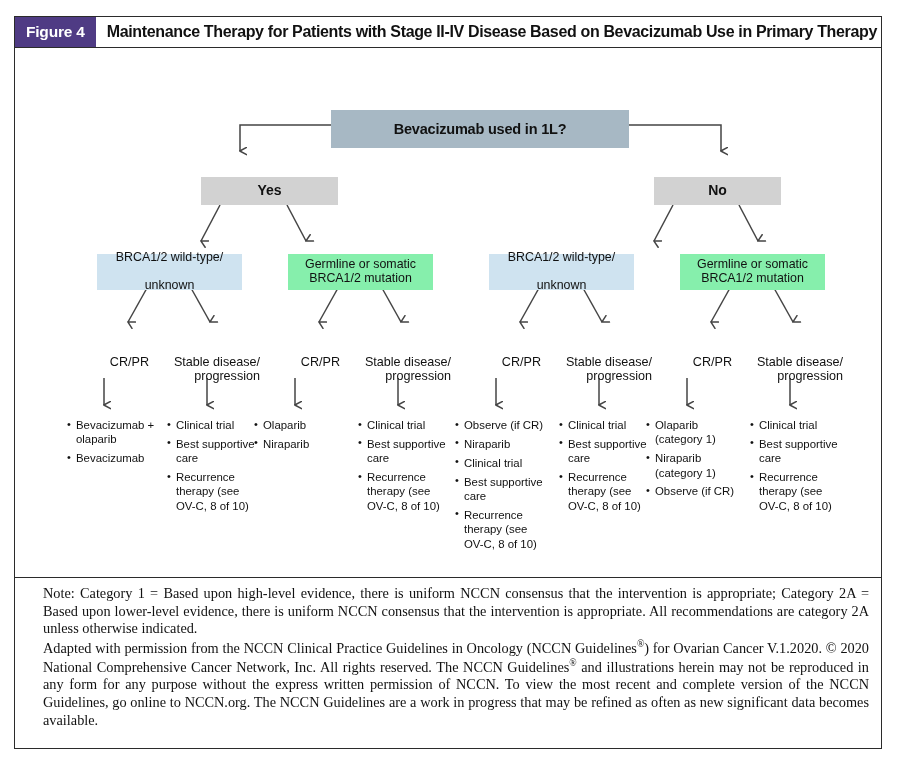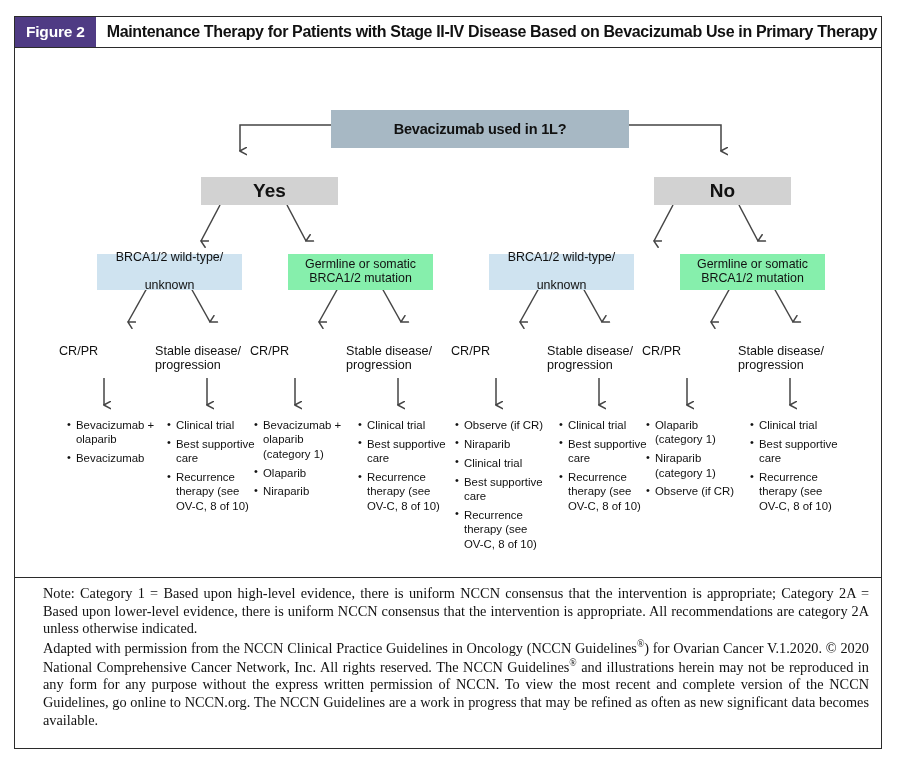--- a/index.html
+++ b/index.html
@@ -83,38 +83,39 @@
   }
   .node-decision {
     background: #a7b8c4;
     font-weight: bold;
     font-size: 14.5px;
     letter-spacing: -0.2px;
   }
   .node-answer {
     background: #d2d2d2;
     font-weight: bold;
-    font-size: 19px;
+    font-size: 14px;
   }
   .node-wild {
     background: #cfe3f0;
     font-size: 12.4px;
     gap: 14px;
   }
   .node-mut {
     background: #86efac;
     font-size: 12.4px;
   }
 
   .resp-label {
     position: absolute;
-    text-align: left;
+    text-align: right;
     font-size: 12.6px;
     color: #111;
     line-height: 1.14;
+    margin-top: 11px;
   }
 
   .bullet-col {
     position: absolute;
     font-size: 11.4px;
     color: #111;
     line-height: 1.26;
   }
   .bullet-col ul {
     list-style: none;
@@ -151,21 +152,21 @@
     font-size: 0.68em;
     vertical-align: super;
   }
 </style>
 </head>
 <body>
 
 <div class="figure-frame">
 
   <div class="title-bar">
-    <div class="fig-badge">Figure 2</div>
+    <div class="fig-badge">Figure 4</div>
     <div class="title-text">Maintenance Therapy for Patients with Stage II-IV Disease Based on Bevacizumab Use in Primary Therapy</div>
   </div>
 
   <div class="chart-area">
 
     <svg class="chart-svg" width="865" height="529">
       <defs>
         <marker id="ah" markerWidth="9" markerHeight="9" refX="4.2" refY="7.4" orient="auto" markerUnits="userSpaceOnUse">
           <path d="M0.6,0.8 L4.2,7.6 L7.8,0.8" fill="none" stroke="#444444" stroke-width="1.5" stroke-linecap="round" stroke-linejoin="round"></path>
         </marker>
@@ -200,21 +201,21 @@
         <path d="M481,330 L481,357" marker-end="url(#ah)"></path>
         <path d="M584,330 L584,357" marker-end="url(#ah)"></path>
         <path d="M672,330 L672,357" marker-end="url(#ah)"></path>
         <path d="M775,330 L775,357" marker-end="url(#ah)"></path>
       </g>
     </svg>
 
     <div class="node node-decision" style="left:316px; top:62px; width:298px; height:38px;">Bevacizumab used in 1L?</div>
 
     <div class="node node-answer" style="left:186px; top:129px; width:137px; height:28px;">Yes</div>
-    <div class="node node-answer" style="left:639px; top:129px; width:137px; height:28px;">No</div>
+    <div class="node node-answer" style="left:639px; top:129px; width:127px; height:28px;">No</div>
 
     <div class="node node-wild" style="left:82px; top:206px; width:145px; height:36px; flex-direction:column;">
       <span>BRCA1/2 wild-type/</span>
       <span>unknown</span>
     </div>
     <div class="node node-mut" style="left:273px; top:206px; width:145px; height:36px; flex-direction:column;">
       <span>Germline or somatic</span>
       <span>BRCA1/2 mutation</span>
     </div>
     <div class="node node-wild" style="left:474px; top:206px; width:145px; height:36px; flex-direction:column;">
@@ -267,21 +268,20 @@
     </div>
     <div class="bullet-col" style="left:152px; top:370px; width:92px;">
       <ul>
           <li>Clinical trial</li>
           <li>Best supportive care</li>
           <li>Recurrence therapy (see OV-C, 8 of 10)</li>
         </ul>
     </div>
     <div class="bullet-col" style="left:239px; top:370px; width:92px;">
       <ul>
-          <li>Bevacizumab + olaparib (category 1)</li>
           <li>Olaparib</li>
           <li>Niraparib</li>
         </ul>
     </div>
     <div class="bullet-col" style="left:343px; top:370px; width:92px;">
       <ul>
           <li>Clinical trial</li>
           <li>Best supportive care</li>
           <li>Recurrence therapy (see OV-C, 8 of 10)</li>
         </ul>

